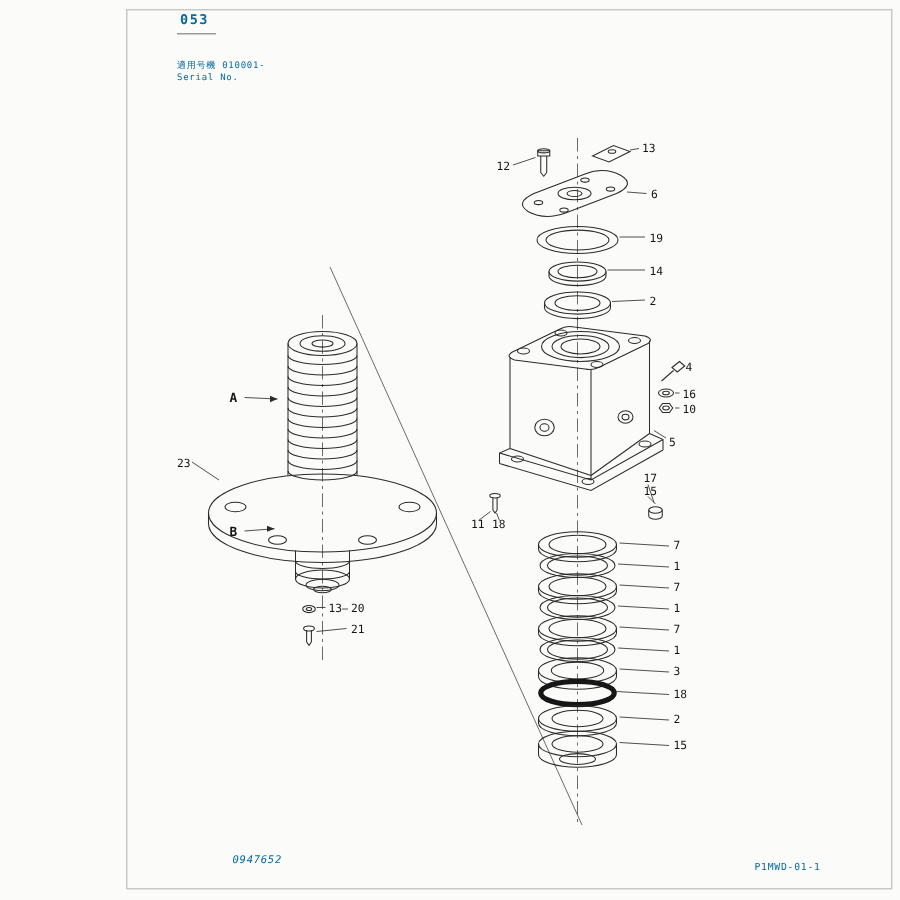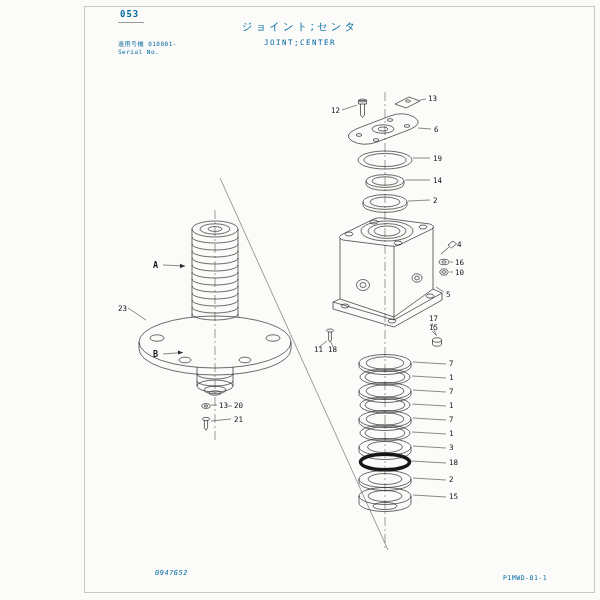--- a/index.html
+++ b/index.html
@@ -32,24 +32,20 @@
   <div class="frame"></div>
 
   <div class="pageno">053</div>
   <div class="pageno-rule"></div>
 
   <div class="serialblock">
     <div><span class="jp">適用号機</span> <span>010001-</span></div>
     <div>Serial No.</div>
   </div>
 
-  <div class="titlewrap">
-    <div class="title-jp">ジョイント;センタ</div>
-    <div class="title-en">JOINT;CENTER</div>
-  </div>
 
   <div class="docnum">0947652</div>
   <div class="sheetcode">P1MWD-01-1</div>
 
   <svg width="600" height="600" viewBox="0 0 600 600">
 
     <g>
       <line class="cl" x1="215" y1="210" x2="215" y2="440"></line>
 
       <ellipse class="ln" cx="215" cy="229" rx="23" ry="8"></ellipse>

